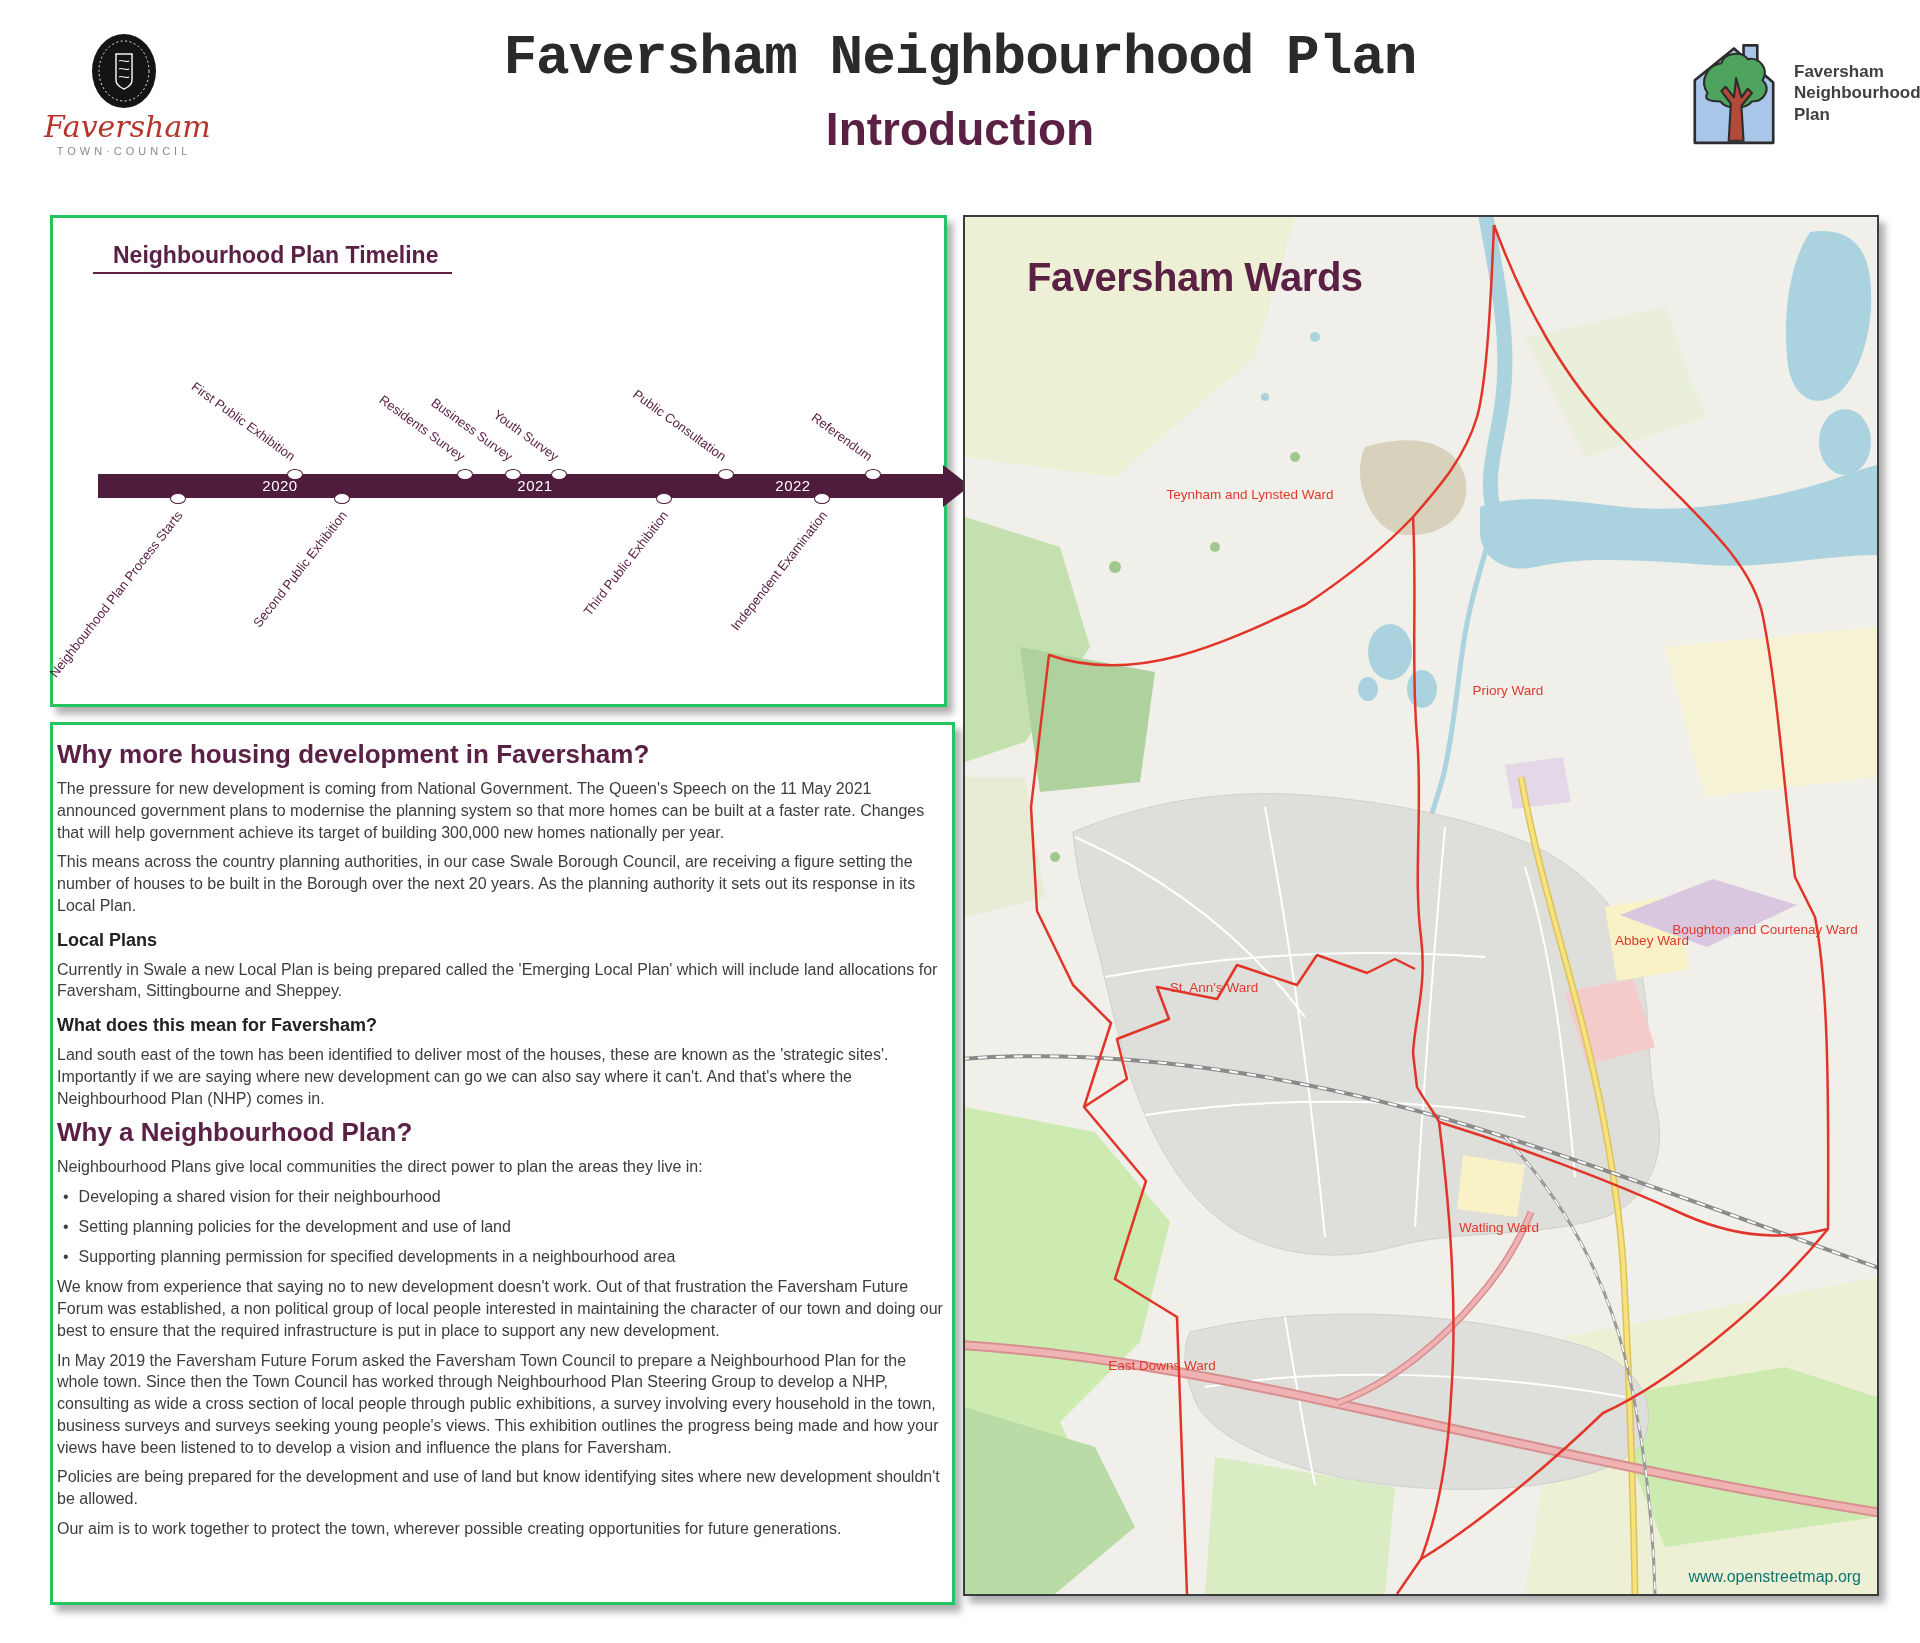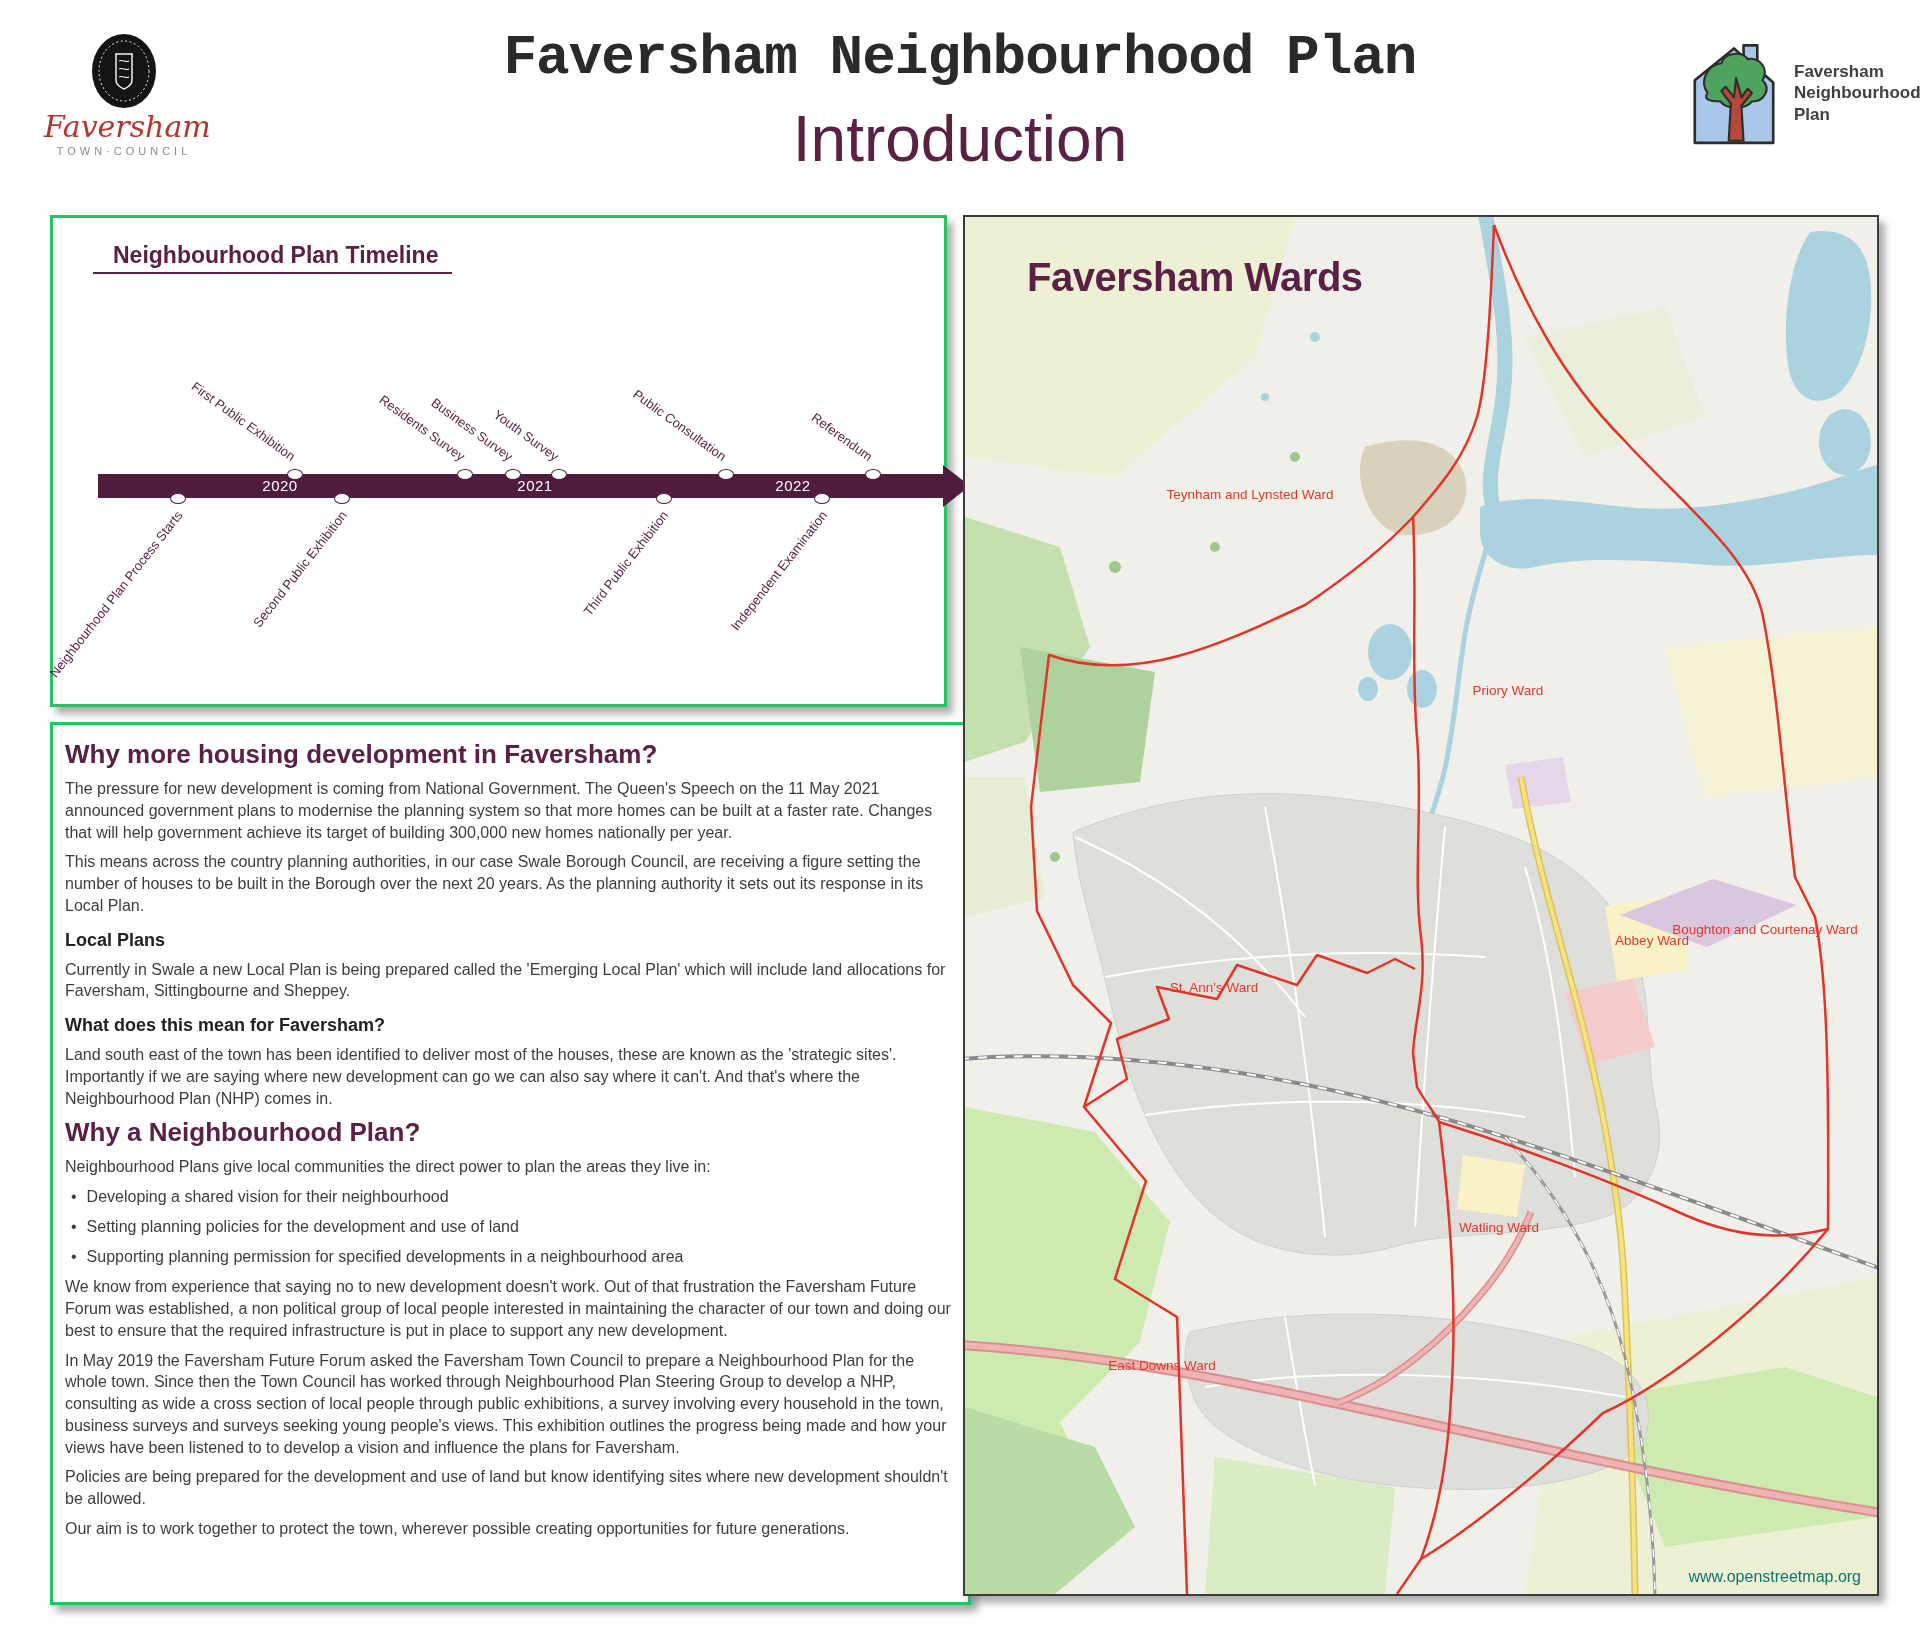--- a/index.html
+++ b/index.html
@@ -9,33 +9,33 @@
     --wardlabel:#e0392c;
   }
   html,body{margin:0;padding:0;background:#ffffff;}
   .page{position:relative;width:1920px;height:1643px;background:#ffffff;overflow:hidden;
         font-family:"Liberation Sans",sans-serif;}
 
   
   .hdr-title{position:absolute;left:0;right:0;top:26px;text-align:center;
              font-size:56px;font-weight:700;color:#2a2a2a;letter-spacing:-1px;font-family:Liberation Mono, monospace;}
   .hdr-sub{position:absolute;left:0;right:0;top:102px;text-align:center;
-           font-size:64px;font-weight:400;color:var(--maroon);}
+           font-size:46px;font-weight:700;color:var(--maroon);}
   .council-logo{position:absolute;left:44px;top:32px;width:160px;text-align:center;}
   .council-name{font-family:"DejaVu Serif",serif;font-style:italic;font-size:30px;
                 color:#b5342c;line-height:1;margin-top:-4px;}
   .council-sub{font-size:11px;letter-spacing:4px;color:#8a8a92;margin-top:3px;}
   .plan-logo{position:absolute;left:1686px;top:40px;display:flex;align-items:center;gap:12px;}
   .plan-logo-text{font-size:17px;font-weight:700;color:#404040;line-height:1.25;}
 
   
   .panel{position:absolute;background:#fff;border:3px solid #22c55e;
          box-shadow:6px 7px 7px rgba(110,110,110,.55);}
   .timeline-box{left:50px;top:215px;width:891px;height:486px;}
-  .article-box{left:50px;top:722px;width:891px;height:865px;padding:6px 12px;box-sizing:content-box;}
+  .article-box{left:50px;top:722px;width:891px;height:865px;padding:6px 4px;box-sizing:content-box;}
   .map-box{left:963px;top:215px;width:912px;height:1377px;border:2px solid #3c3c3c;}
 
   
   .tl-title{position:absolute;left:40px;top:24px;font-size:23px;font-weight:700;
             color:var(--maroon);border-bottom:2px solid var(--maroon);padding:0 14px 3px 20px;}
   .tl-canvas{position:absolute;left:0;top:0;right:0;bottom:0;}
   .tl-bar{position:absolute;left:45px;top:256px;width:845px;height:24px;background:var(--bar);}
   .tl-arrow{position:absolute;left:890px;top:247px;width:0;height:0;
             border-top:21px solid transparent;border-bottom:21px solid transparent;
             border-left:27px solid var(--bar);}

